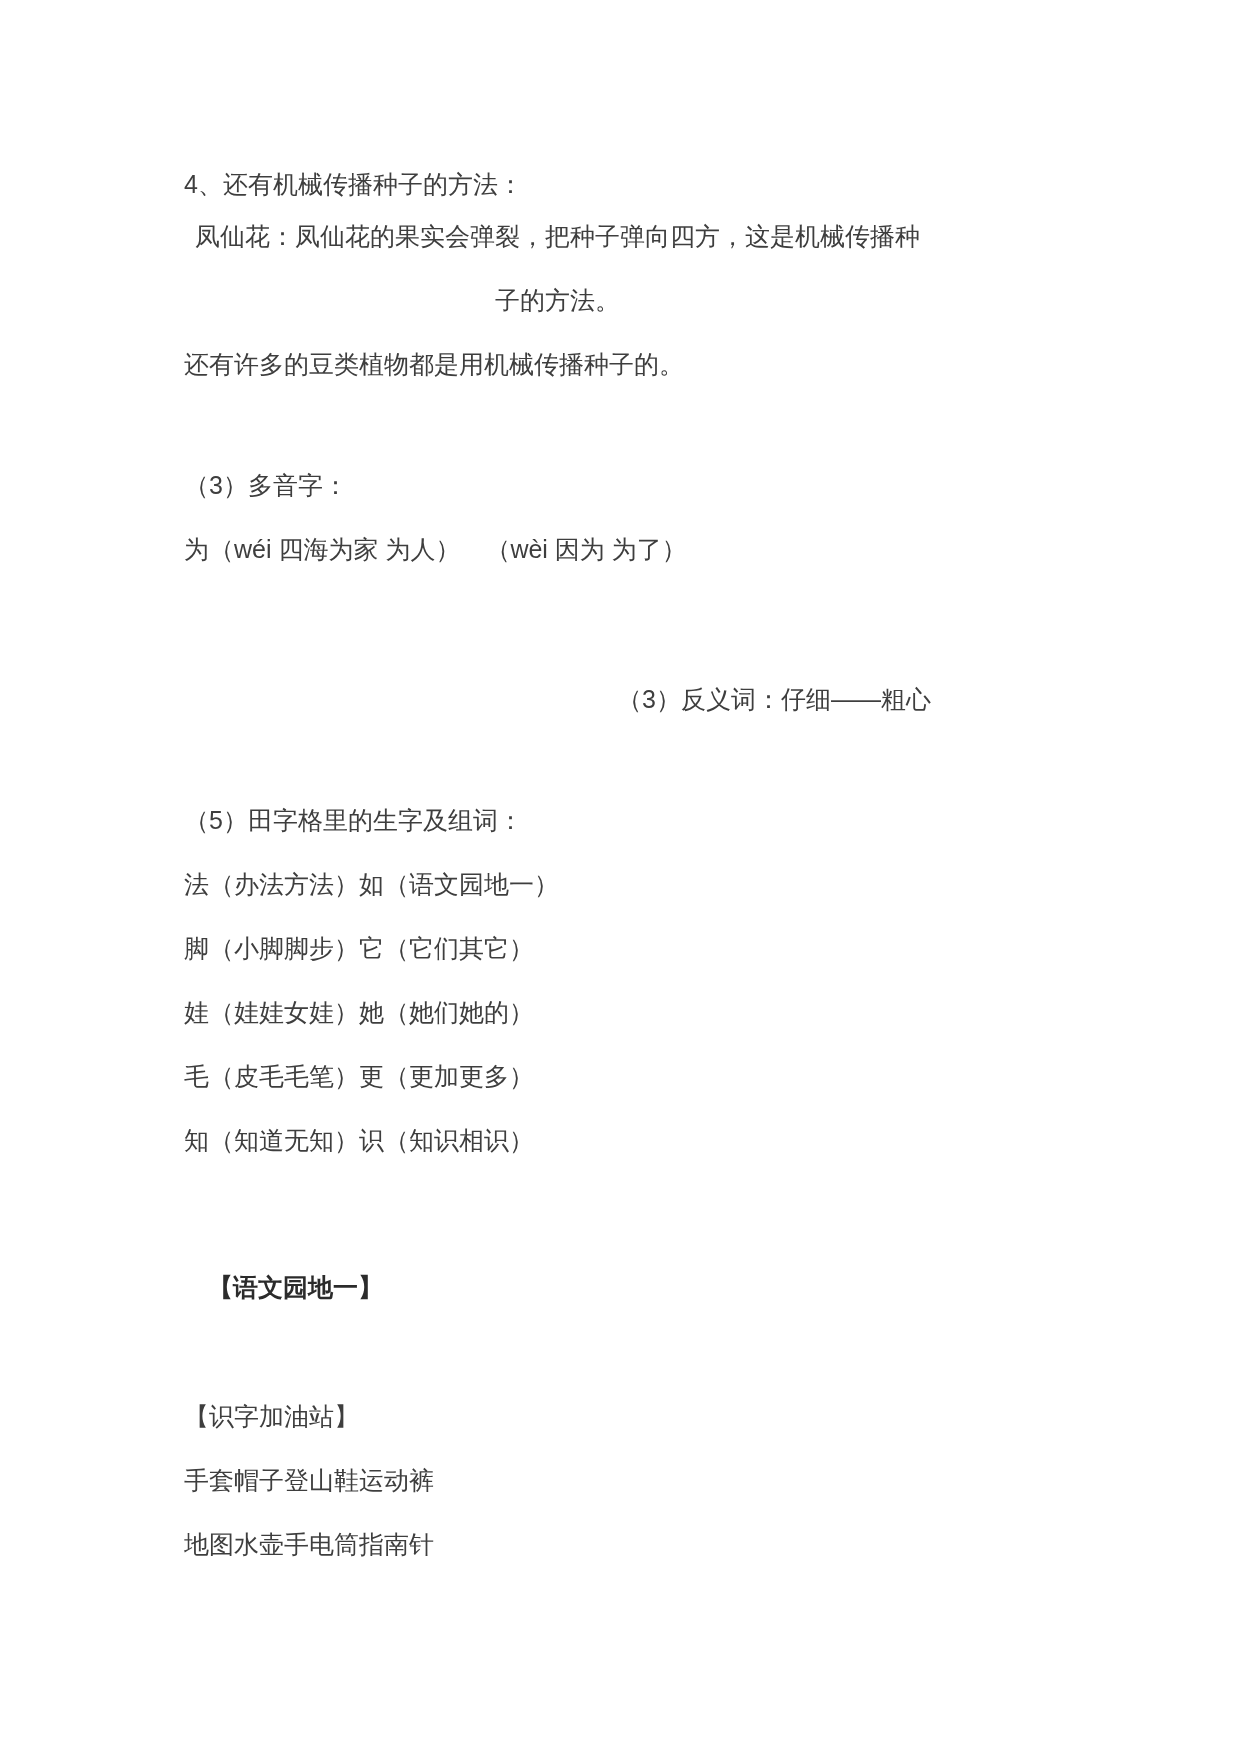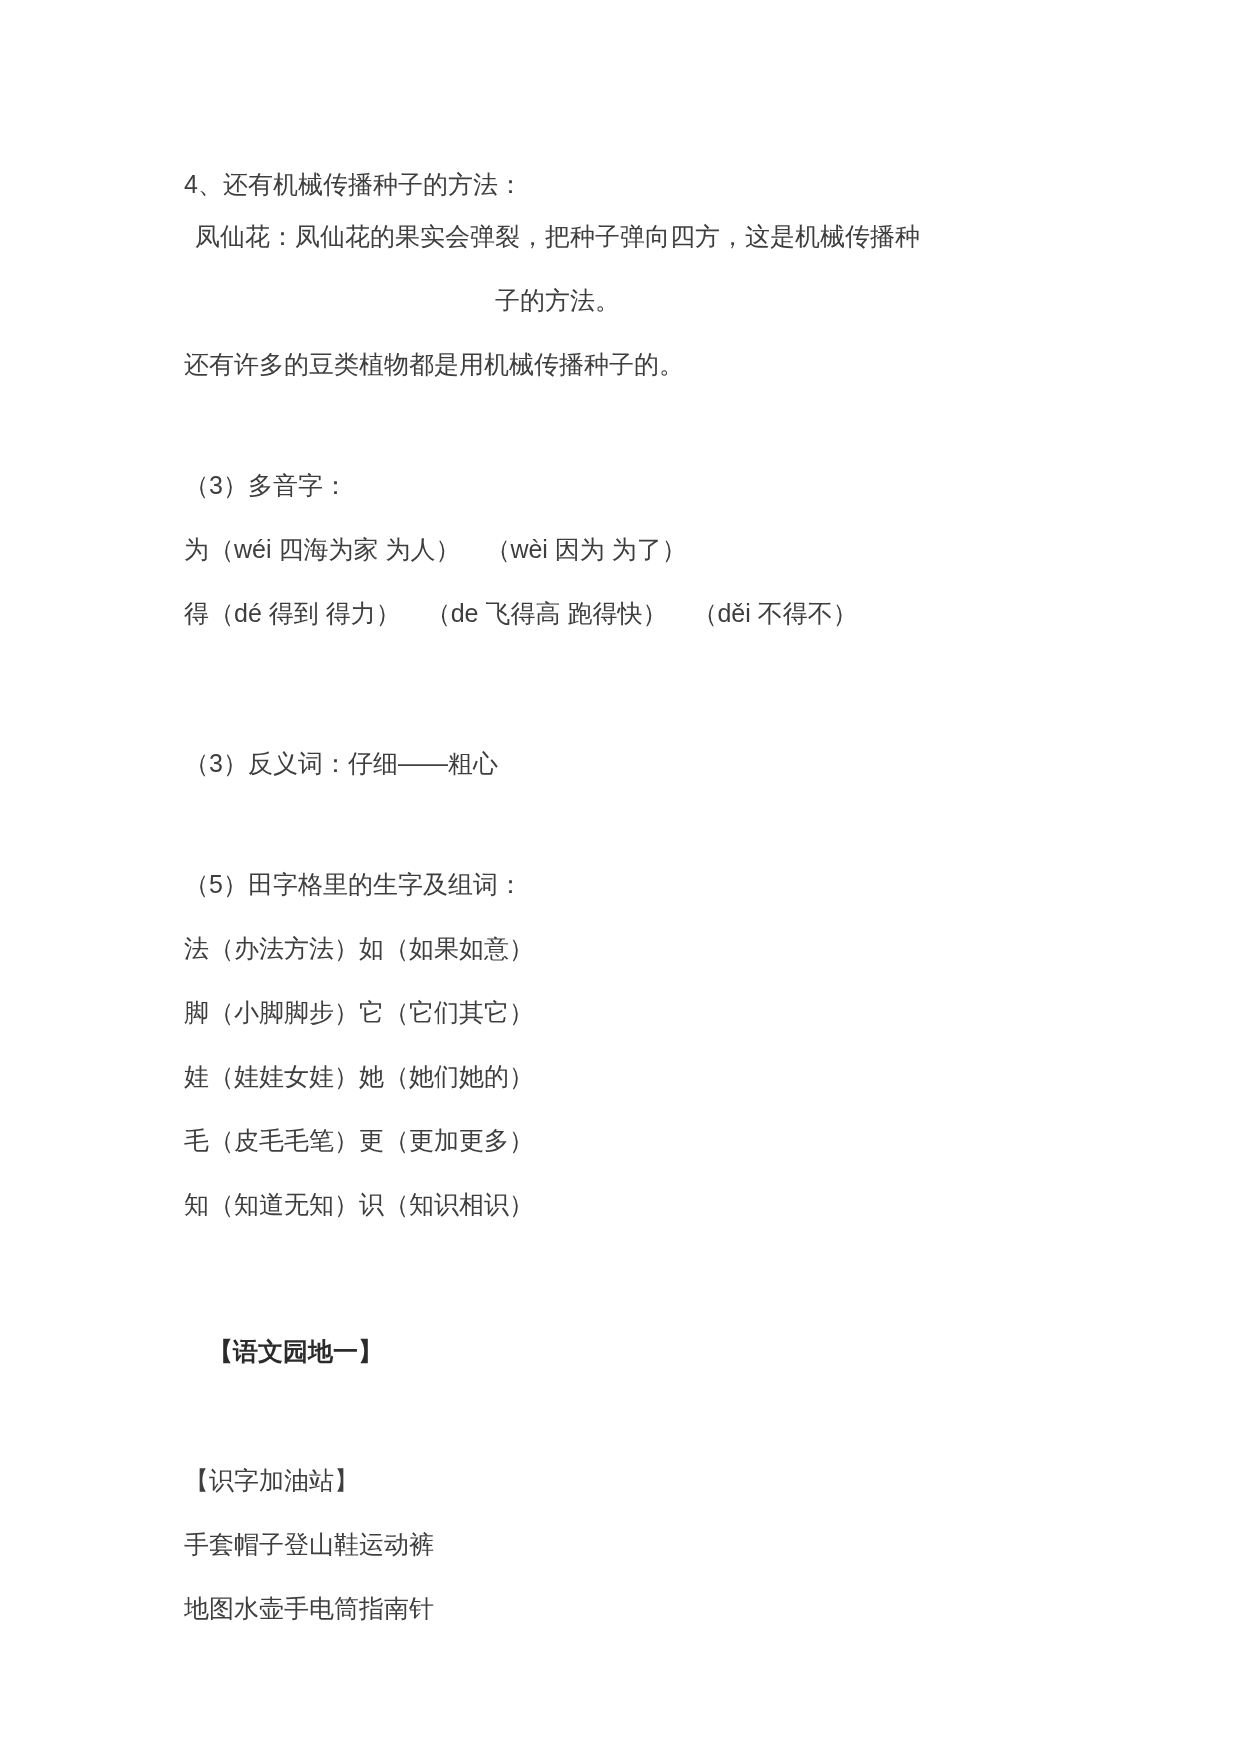--- a/index.html
+++ b/index.html
@@ -43,24 +43,23 @@
 </head>
 <body>
 
 <div class="page">
   <div class="doc" id="doc">
       <p class="body">4、还有机械传播种子的方法：</p>
       <p class="body" style="margin-top: -12px; text-align: center;">凤仙花：凤仙花的果实会弹裂，把种子弹向四方，这是机械传播种子的方法。</p>
       <p class="body">还有许多的豆类植物都是用机械传播种子的。</p>
       <p class="body" style="margin-top: 57px;">（3）多音字：</p>
       <p class="body">为（wéi 四海为家 为人）　（wèi 因为 为了）</p>
-      <p class="body">得（dé 得到 得力）　（de 飞得高 跑得快）　（děi 不得不）</p>
-      <p class="body" style="margin-top: 86px;">（3）反义词：仔细——粗心</p>
+      <p class="body" style="margin-top: 86px; text-align: right;">（3）反义词：仔细——粗心</p>
       <p class="body" style="margin-top: 57px;">（5）田字格里的生字及组词：</p>
-      <p class="body">法（办法方法）如（如果如意）</p>
+      <p class="body">法（办法方法）如（语文园地一）</p>
       <p class="body">脚（小脚脚步）它（它们其它）</p>
       <p class="body">娃（娃娃女娃）她（她们她的）</p>
       <p class="body">毛（皮毛毛笔）更（更加更多）</p>
       <p class="body">知（知道无知）识（知识相识）</p>
       <p class="heading" style="margin-top: 83px; margin-left: 24px;">【语文园地一】</p>
       <p class="subheading" style="margin-top: 65px;">【识字加油站】</p>
       <p class="body">手套帽子登山鞋运动裤</p>
       <p class="body">地图水壶手电筒指南针</p>
     </div>
 </div>

